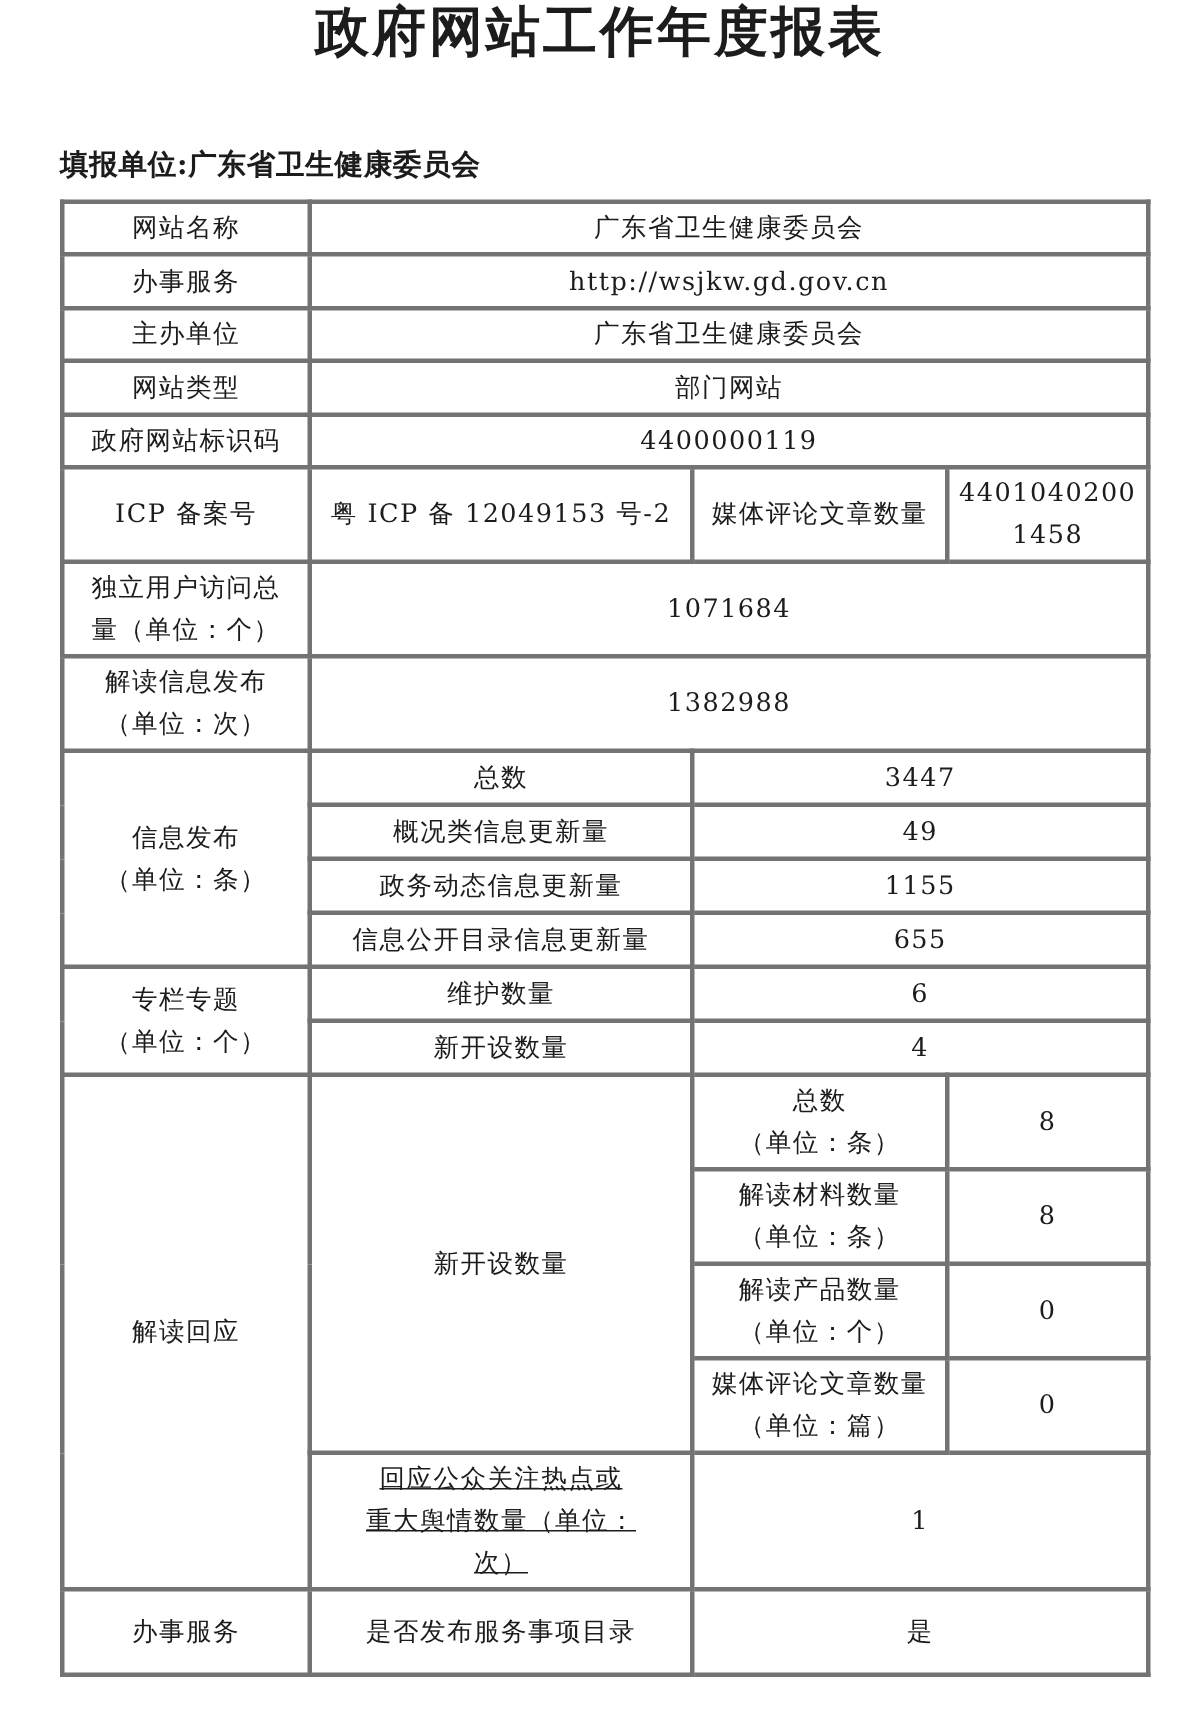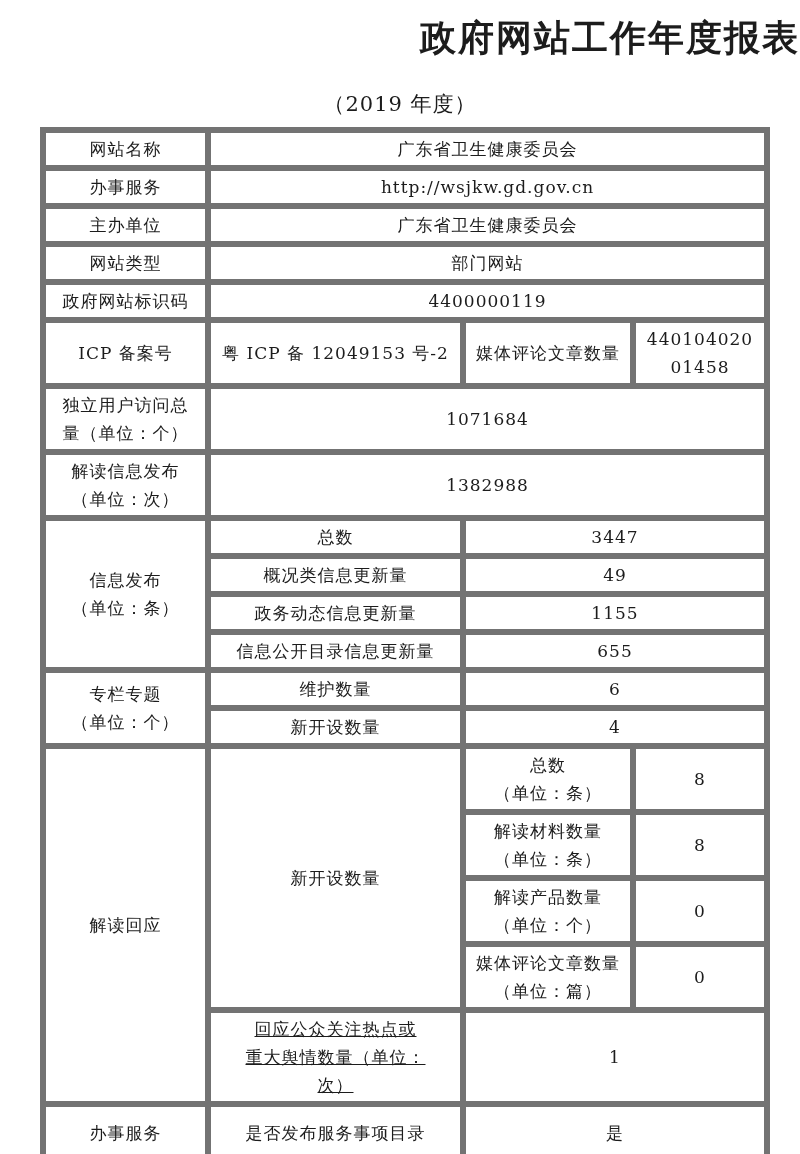--- a/index.html
+++ b/index.html
@@ -8,22 +8,21 @@
     background: #ffffff;
   }
   body {
     width: 800px;
     height: 1154px;
     overflow: hidden;
     font-family: "DejaVu Serif", "Liberation Serif", serif;
     color: #1c1c1c;
   }
   .title {
-    padding-top: 16px;
-    text-align: right;
+    text-align: center;
     font-family: "DejaVu Sans", "Liberation Sans", sans-serif;
     font-weight: bold;
     font-size: 36px;
     line-height: 44px;
     letter-spacing: 2px;
   }
   .subtitle {
     margin-top: 32px;
     text-align: center;
     font-size: 21px;
@@ -38,21 +37,21 @@
     letter-spacing: 0.5px;
   }
   table.report {
     margin: 10px 0 0 40px;
     width: 724px;
     table-layout: fixed;
     border-collapse: collapse;
     border: 2px solid #3d3d3d;
   }
   table.report td {
-    border: 6px solid #737373;
+    border: 3px solid #737373;
     font-size: 17px;
     line-height: 28px;
     text-align: center;
     vertical-align: middle;
     padding: 2px 6px;
     letter-spacing: 1px;
     overflow: hidden;
   }
   td.pre { white-space: pre-line; }
   td.tight { line-height: 26px; text-decoration: underline; }
@@ -70,21 +69,21 @@
     vertical-align: top;
     padding-top: 8px;
   }
 </style>
 </head>
 <body>
 
 <div>
 
   <div class="title">政府网站工作年度报表</div>
-  <div class="subtitle">（2019 年度）</div>
+  <div class="report-unit">填报单位:广东省卫生健康委员会</div>
 
   <table class="report">
     <colgroup>
       <col style="width:165px">
       <col style="width:255px">
       <col style="width:170px">
       <col style="width:134px">
     </colgroup>
     <tbody>
       <tr style="height:35px">

